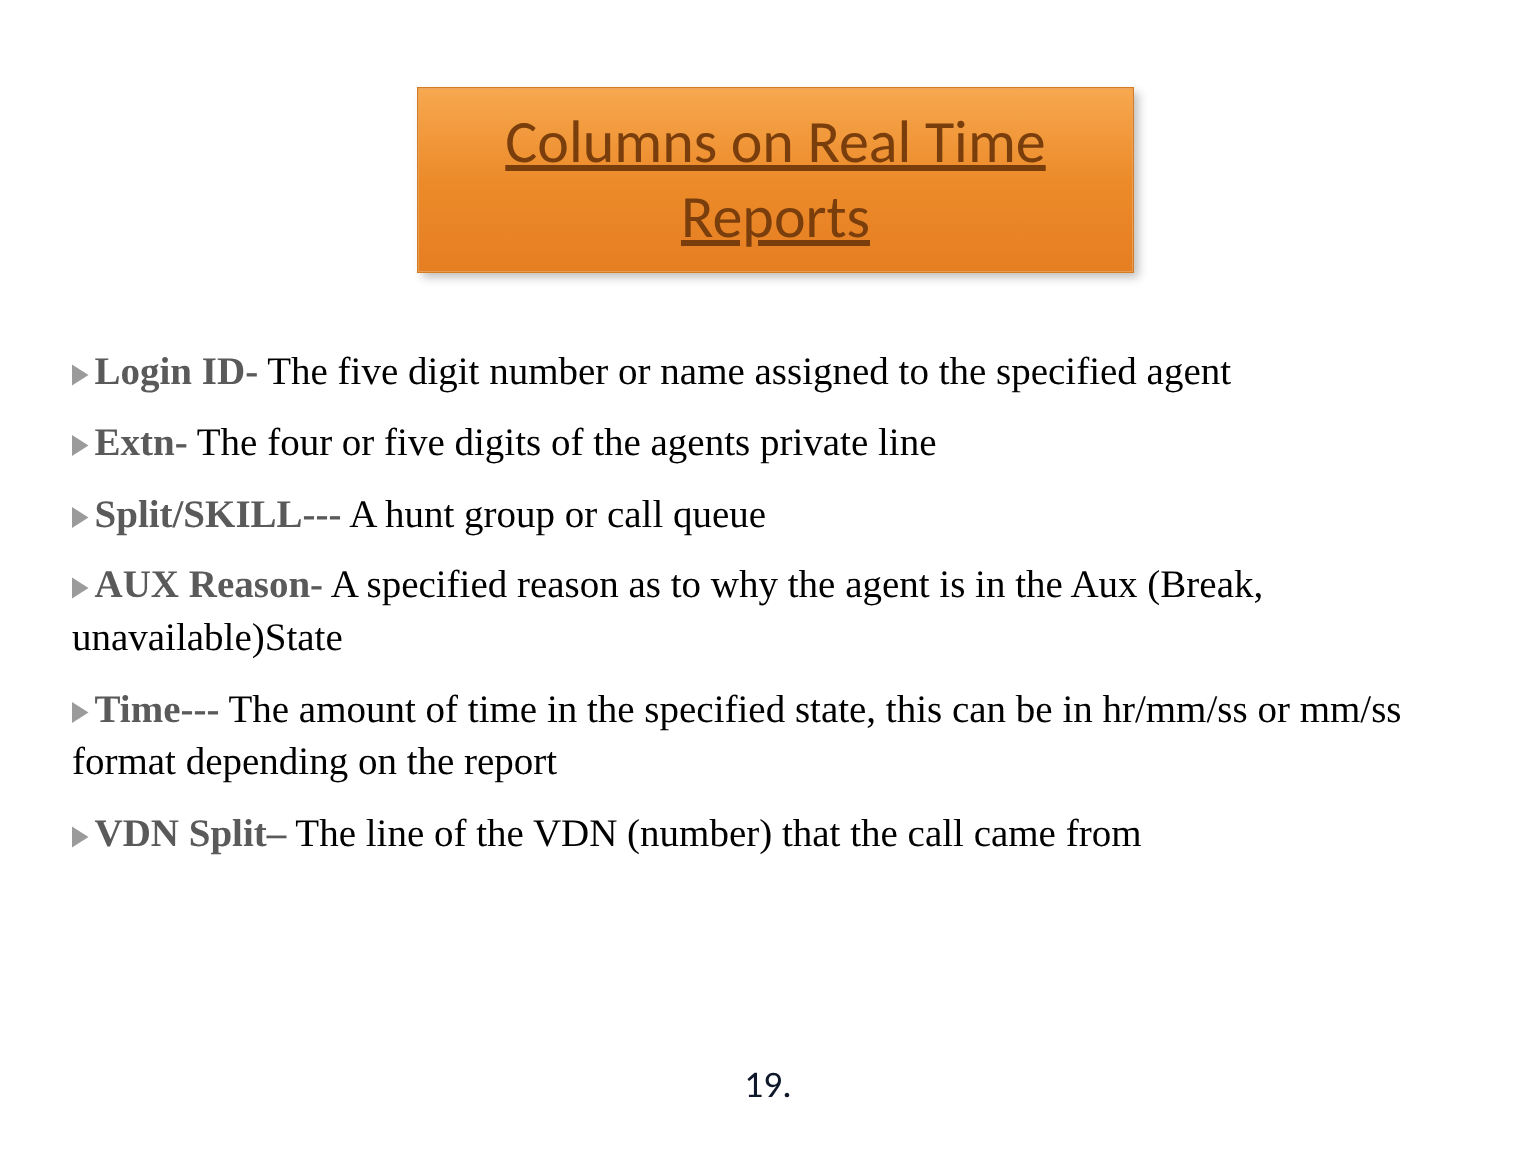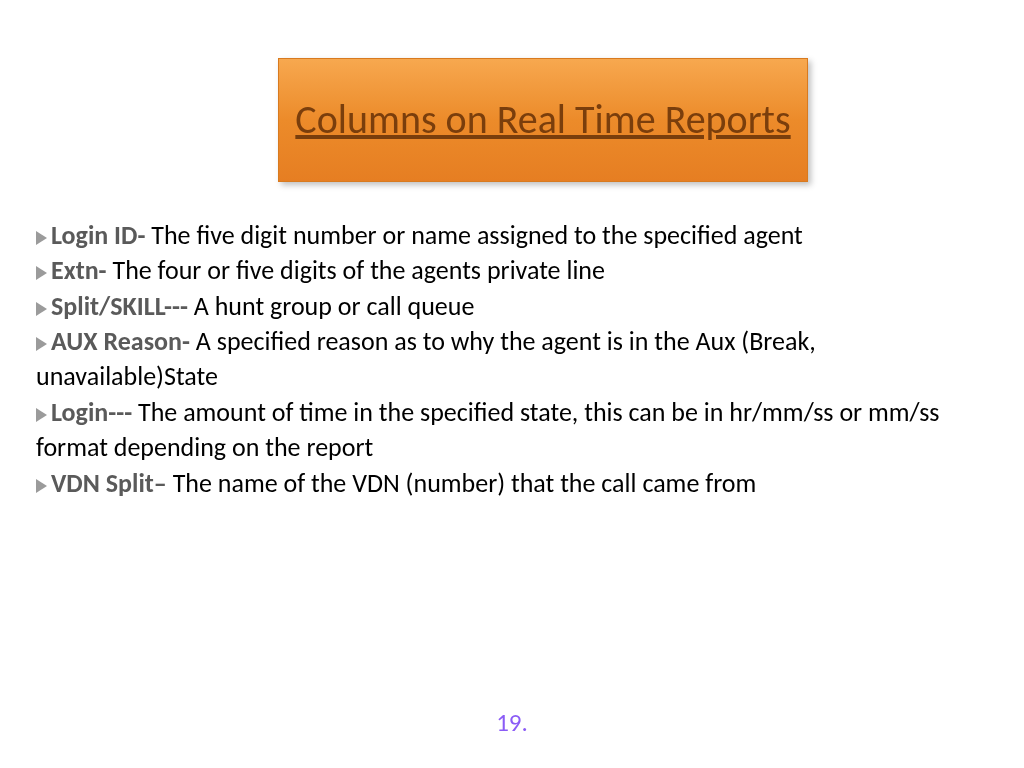--- a/index.html
+++ b/index.html
@@ -7,21 +7,21 @@
   .slide {
     position: relative;
     width: 1024px;
     height: 768px;
     padding: 0;
   }
   .title-box {
     position: absolute;
     left: 278px;
     top: 58px;
-    width: 530px;
+    width: 478px;
     height: 124px;
     background: linear-gradient(to bottom, #f7a84f 0%, #ec8b2a 50%, #e67e22 100%);
     border: 1px solid #d87a1f;
     box-shadow: 3px 3px 6px rgba(0,0,0,0.25);
     display: flex;
     align-items: center;
     justify-content: center;
   }
   .title-text {
     font-size: 40px;
@@ -46,28 +46,28 @@
     border-top: 7px solid transparent;
     border-bottom: 7px solid transparent;
     border-left: 11px solid #9b9b9b;
     margin-right: 4px;
     position: relative;
     top: 1px;
   }
   .term { font-weight: bold; color: #5a5a5a; display: inline; }
   .sep { font-weight: bold; color: #5a5a5a; }
   .desc { display: inline; color: #000; }
-  .item { margin: 0; padding: 0; }
+  .item { margin: 12px; padding: 0; font-family: Liberation Serif, serif; }
   .page-num {
     position: absolute;
     left: 0; right: 0;
     bottom: 30px;
     text-align: center;
     font-size: 25px;
-    color: #8b5cf6;
+    color: #0f172a;
   }
 </style>
 </head>
 <body>
 
 <div class="slide">
 
   <div class="title-box">
     <div class="title-text">Columns on Real Time Reports</div>
   </div>
@@ -79,22 +79,22 @@
     <div class="item">
       <span class="bullet2"></span><span class="term">Extn</span><span class="sep">-</span><span class="desc"> The four or five digits of the agents private line</span>
     </div>
     <div class="item">
       <span class="bullet2"></span><span class="term">Split/SKILL</span><span class="sep">---</span><span class="desc">   A hunt group or call queue</span>
     </div>
     <div class="item">
       <span class="bullet2"></span><span class="term">AUX Reason</span><span class="sep">-</span><span class="desc"> A specified reason as to why the agent is in the Aux (Break, unavailable)State</span>
     </div>
     <div class="item">
-      <span class="bullet2"></span><span class="term">Login</span><span class="sep">---</span><span class="desc"> The amount of time in the specified state, this can be in hr/mm/ss or mm/ss format depending on the report</span>
+      <span class="bullet2"></span><span class="term">Time</span><span class="sep">---</span><span class="desc"> The amount of time in the specified state, this can be in hr/mm/ss or mm/ss format depending on the report</span>
     </div>
     <div class="item">
-      <span class="bullet2"></span><span class="term">VDN Split</span><span class="sep">–</span><span class="desc"> The name of the VDN (number) that the call came from</span>
+      <span class="bullet2"></span><span class="term">VDN Split</span><span class="sep">–</span><span class="desc"> The line of the VDN (number) that the call came from</span>
     </div>
   </div>
 
   <div class="page-num">19.</div>
 
 </div>
 
 </body></html>

